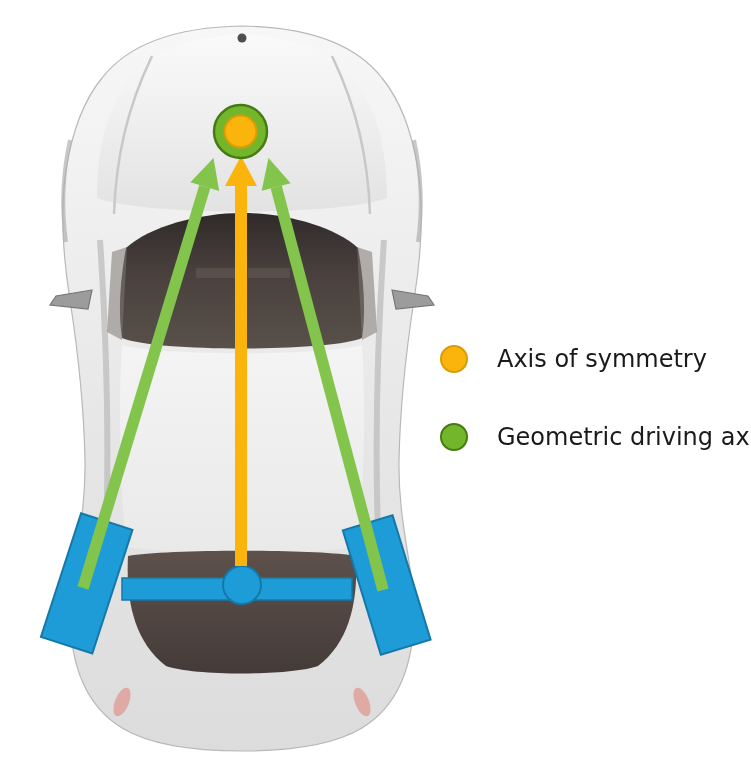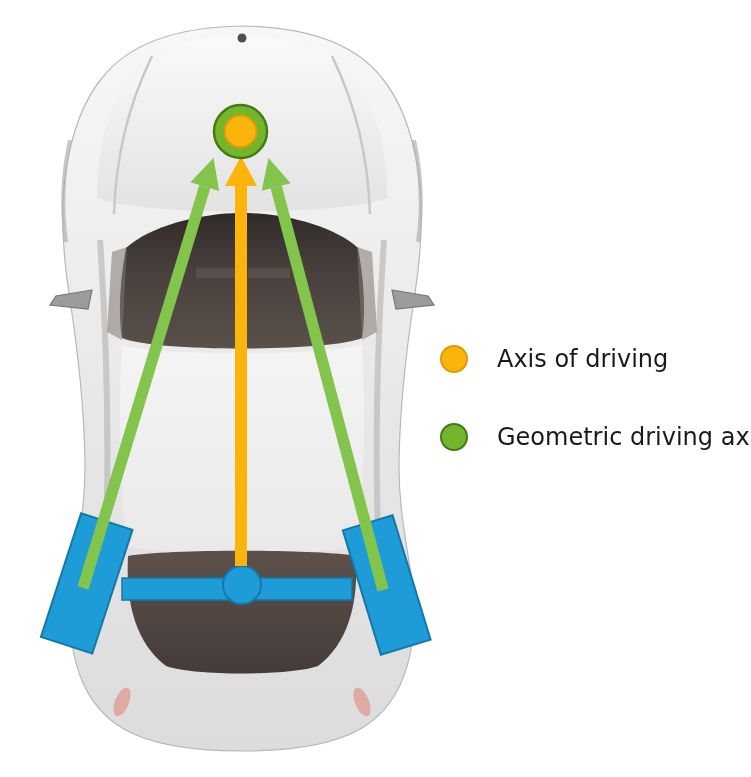--- a/index.html
+++ b/index.html
@@ -175,21 +175,21 @@
       <g>
         <circle cx="240.5" cy="131.5" r="26.5" style="fill:var(--green,#74B62B)" stroke="var(--green-border,#447C12)" stroke-width="2.5"></circle>
         <circle cx="240.5" cy="131.5" r="16" style="fill:var(--amber,#FBB40C)" stroke="var(--amber-border,#D99C09)" stroke-width="2"></circle>
       </g>
     </g>
   </svg>
 
   <div class="legend">
     <div class="legend-row">
       <span class="legend-dot dot-amber"></span>
-      <span class="legend-label">Axis of driving</span>
+      <span class="legend-label">Axis of symmetry</span>
     </div>
     <div class="legend-row">
       <span class="legend-dot dot-green"></span>
       <span class="legend-label">Geometric driving axis</span>
     </div>
   </div>
 
 </div>
 
 </body></html>

